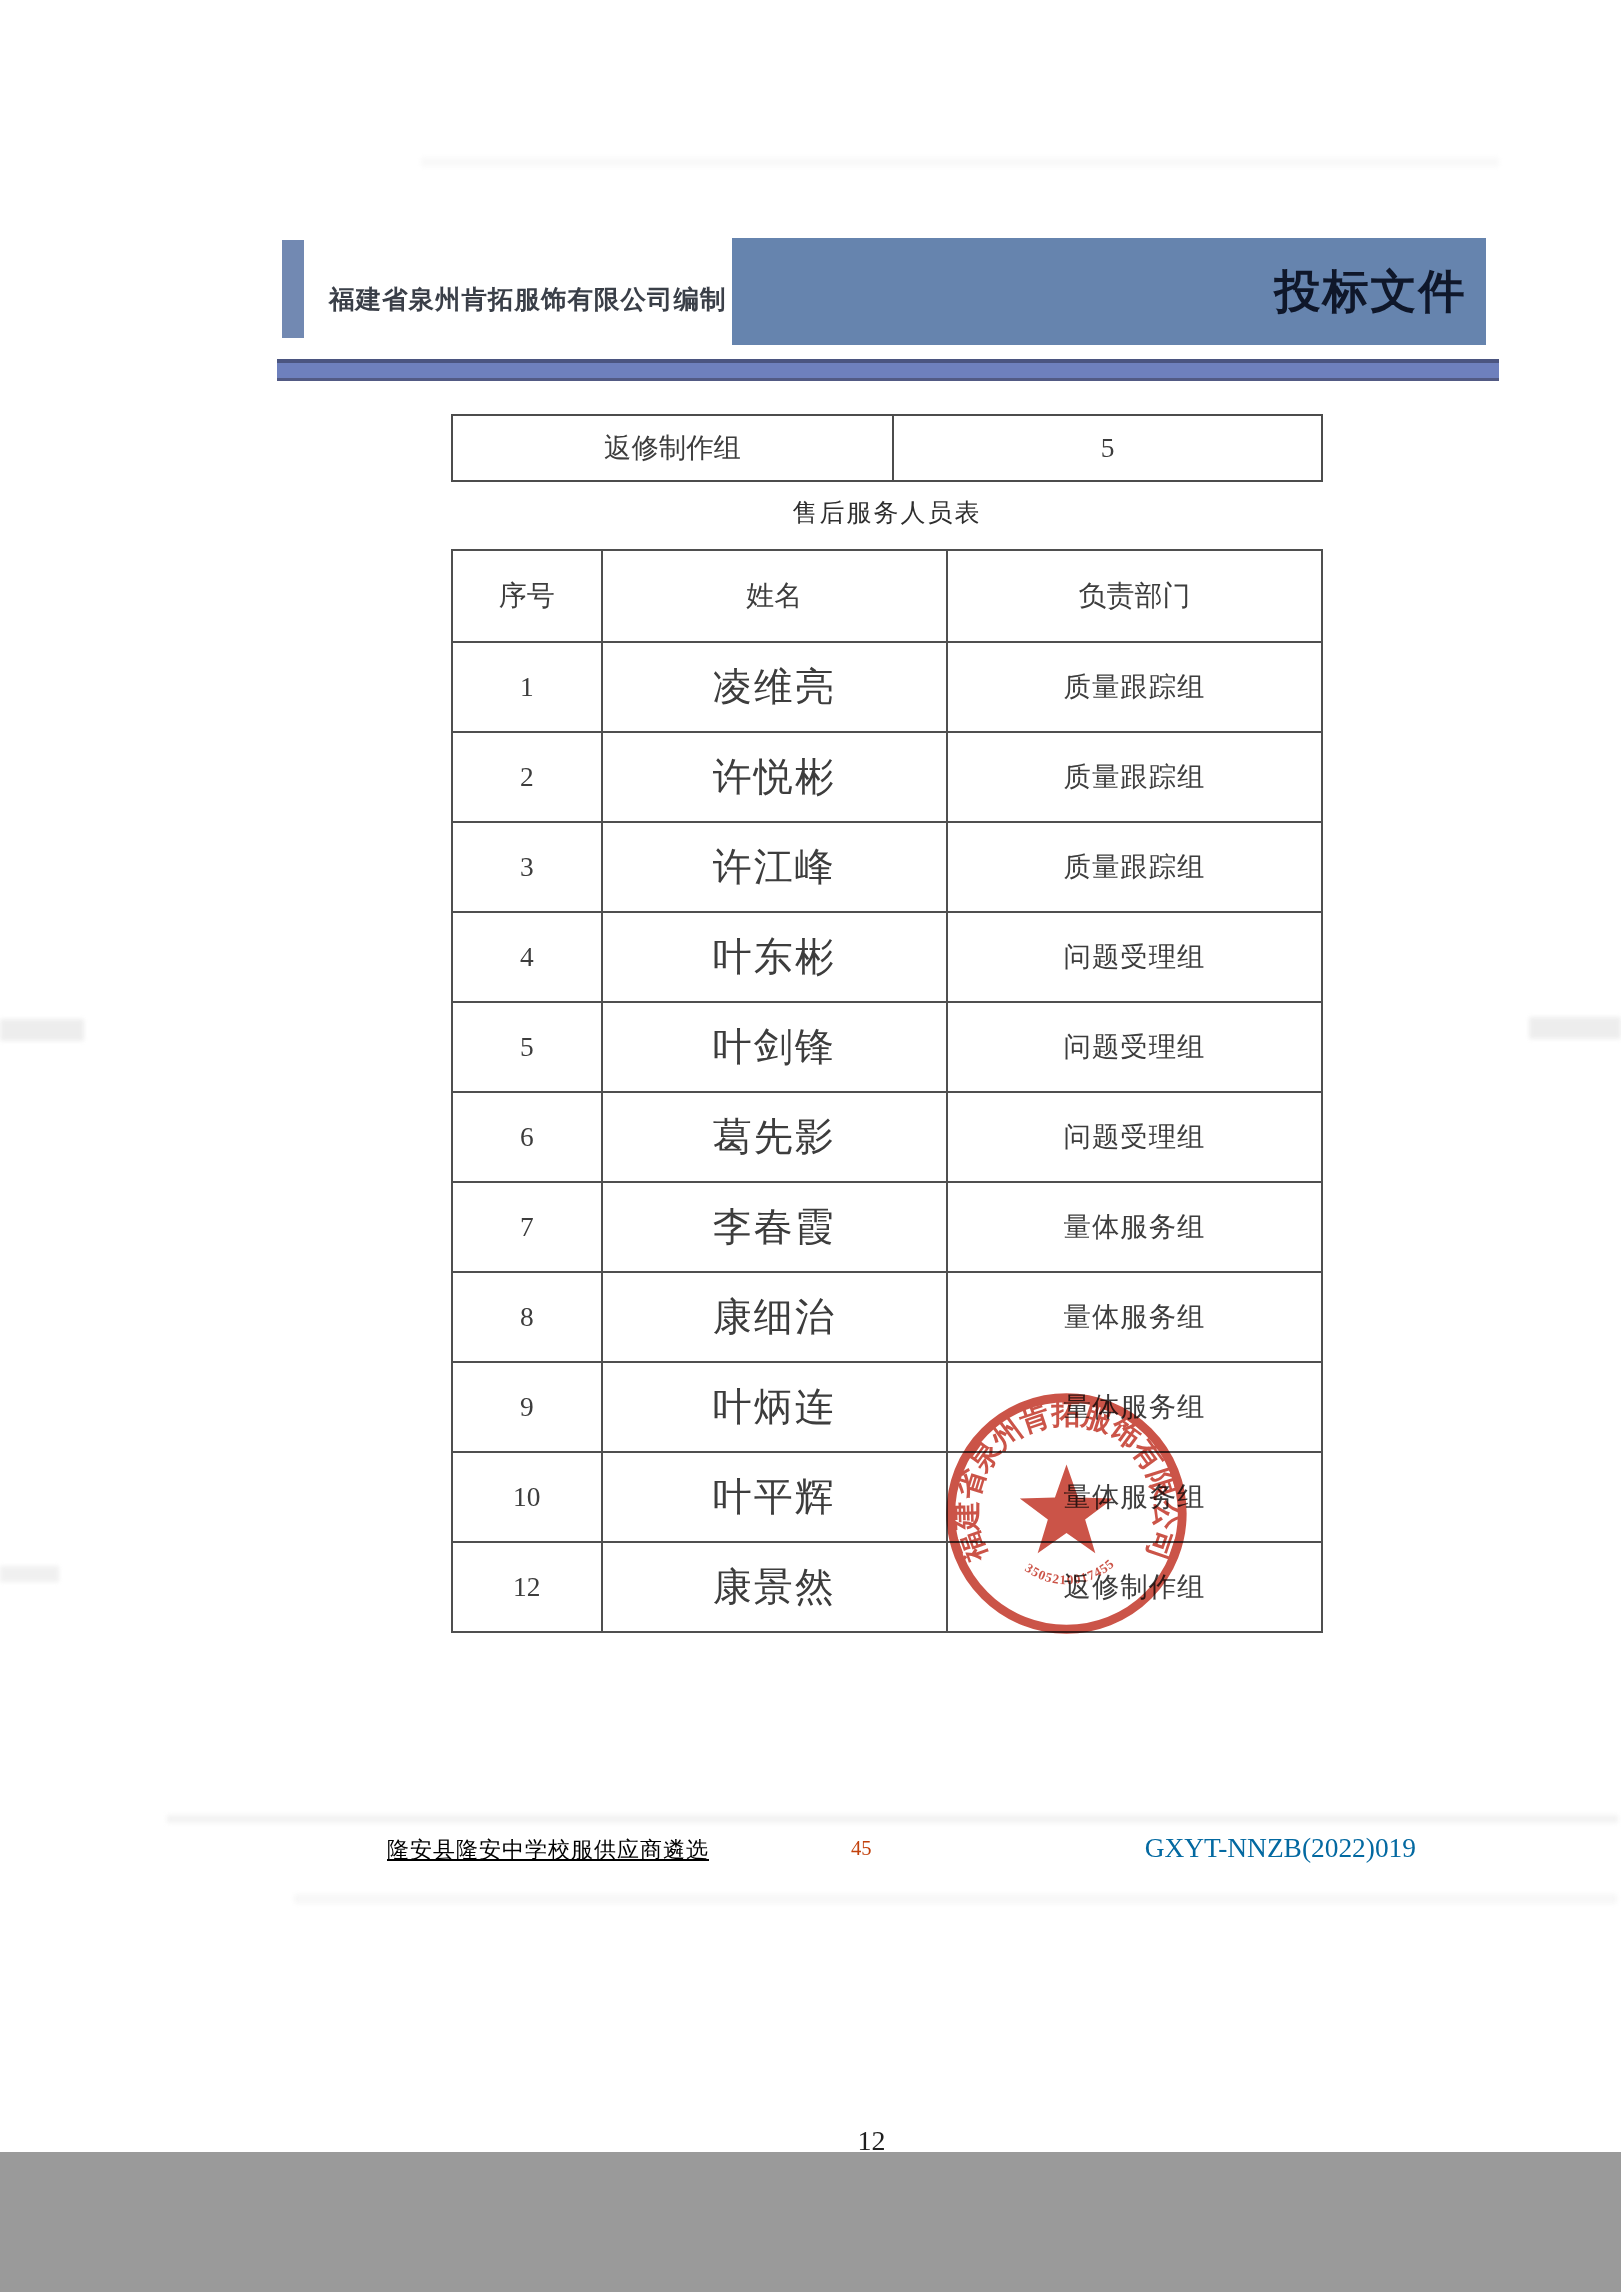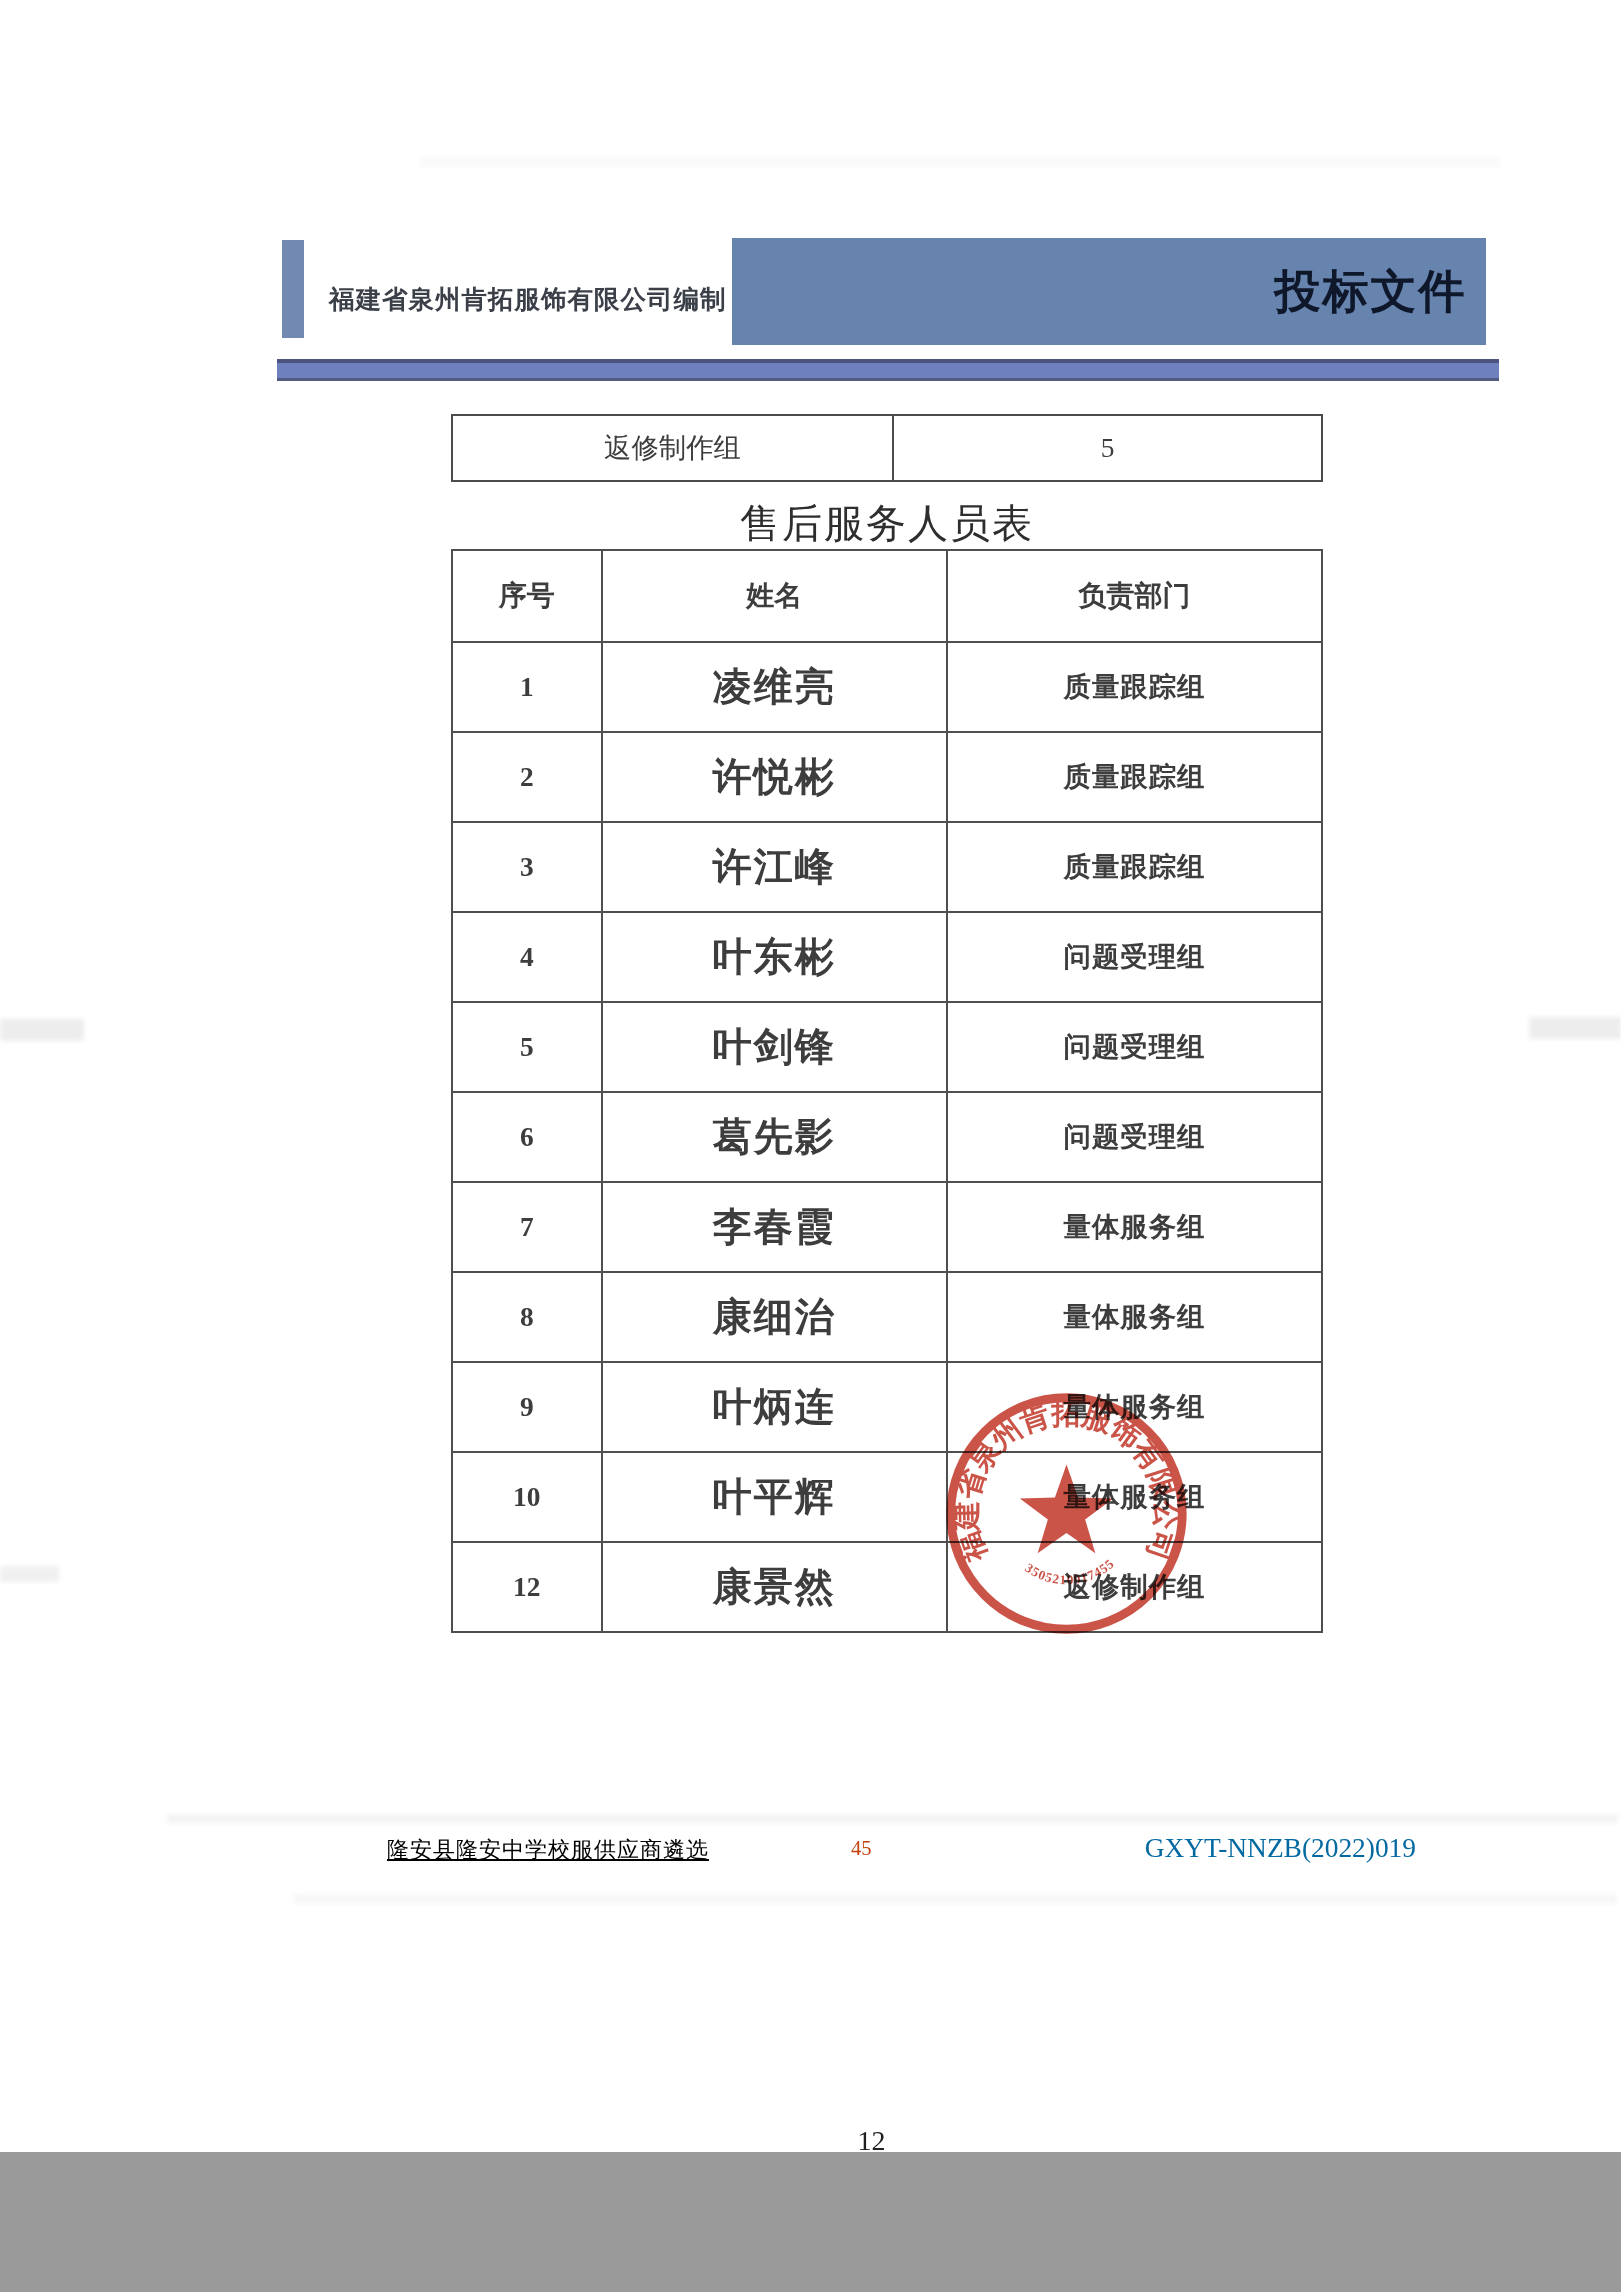--- a/index.html
+++ b/index.html
@@ -34,30 +34,30 @@
   .mini-table td{
     border:2px solid #4c4c4c;text-align:center;vertical-align:middle;
     font-size:27.4px;color:#3d3d3d;
   }
   .mini-col-a{width:50.7%;}
   .mini-col-b{width:49.3%;}
   .mini-num{font-family:"Liberation Serif","DejaVu Serif",serif;}
   
   .section-title{
     position:absolute;left:451px;top:496px;width:872px;text-align:center;
-    font-size:40px;color:#2e2e2e;letter-spacing:2px;
+    font-size:25px;color:#2e2e2e;letter-spacing:2px;
   }
   
   .staff-table{
     position:absolute;left:451px;top:549px;width:872px;
     border-collapse:collapse;table-layout:fixed;
   }
   .staff-table th,.staff-table td{
     border:2px solid #4f4f4f;text-align:center;vertical-align:middle;
-    font-weight:bold;color:#3d3d3d;
+    font-weight:normal;color:#3d3d3d;
   }
   .staff-table th{height:88px;font-size:28px;}
   .staff-table td{height:86px;}
   .col-no{width:17.2%;}
   .col-name{width:39.7%;}
   .col-dept{width:43.1%;}
   .cell-no{font-size:27.4px;font-family:"Liberation Serif","DejaVu Serif",serif;}
   .cell-name{font-size:39px;letter-spacing:2px;}
   .cell-dept{font-size:27.4px;letter-spacing:1px;}
   

